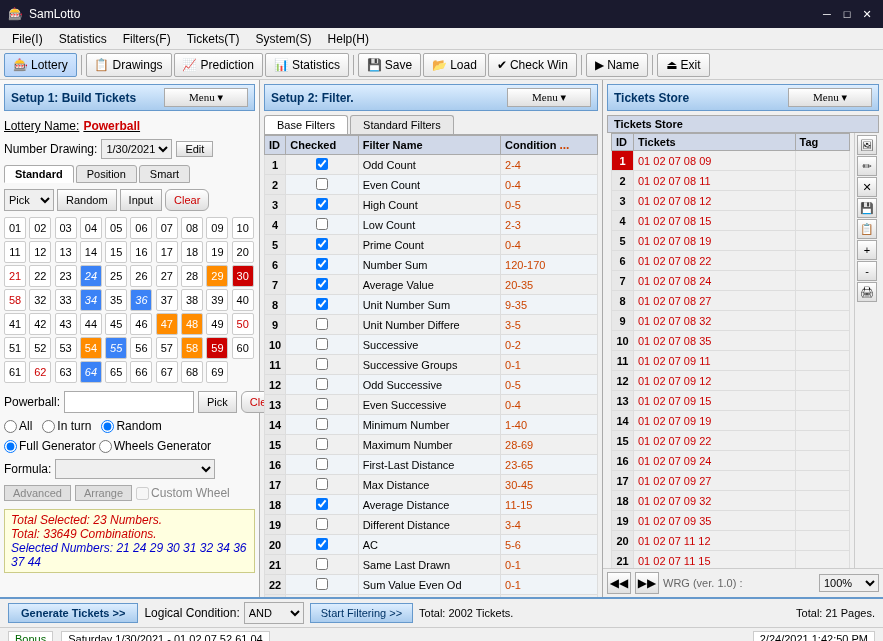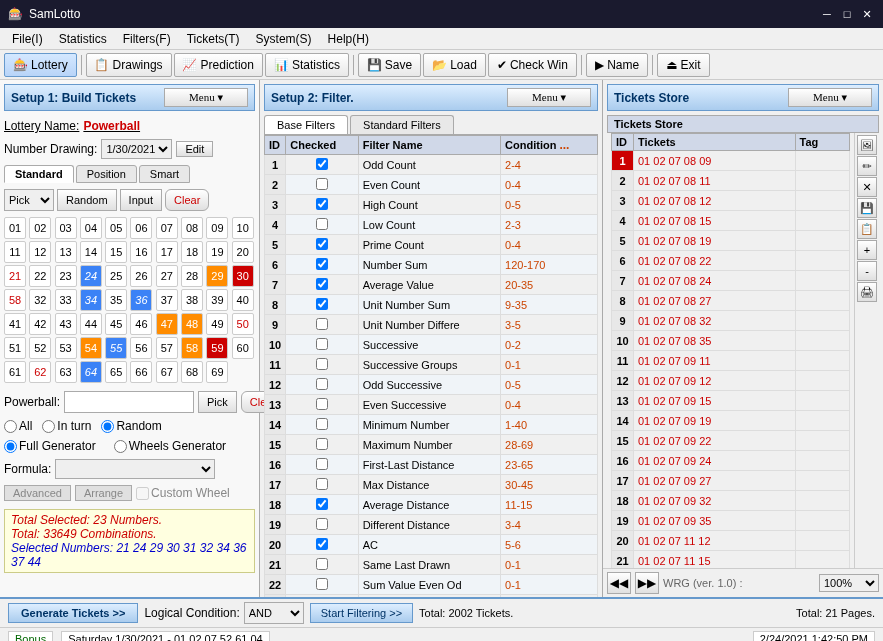--- a/index.html
+++ b/index.html
@@ -147,21 +147,21 @@
     .num-cell.selected { background: #3b82f6; color: white; font-style: italic; }
     .num-cell.orange-bg { background: #ff8c00; color: white; }
     .num-cell.red-bg { background: #cc0000; color: white; }
 
     .powerball-row { display: flex; align-items: center; gap: 4px; margin: 4px 0; font-size: 12px; }
     .powerball-row input { width: 130px; height: 22px; border: 1px solid #aaa; font-size: 11px; }
 
     .radio-row { display: flex; gap: 10px; margin: 2px 0; font-size: 11px; }
     .radio-row label { display: flex; align-items: center; gap: 2px; cursor: pointer; }
 
-    .generator-row { display: flex; gap: 18px; margin: 4px 0; font-size: 11px; }
+    .generator-row { display: flex; gap: 3px; margin: 4px 0; font-size: 11px; }
     .generator-row label { display: flex; align-items: center; gap: 2px; cursor: pointer; }
 
     .formula-row { display: flex; align-items: center; gap: 4px; margin: 2px 0; font-size: 11px; }
     .formula-row select { width: 160px; height: 20px; font-size: 11px; border: 1px solid #aaa; }
 
     .advanced-row { display: flex; gap: 4px; margin: 4px 0; align-items: center; }
     .btn-gray { background: #e0e0e0; color: #888; border: 1px solid #aaa; padding: 1px 8px; font-size: 11px; cursor: not-allowed; }
     .cb-row { display: flex; align-items: center; gap: 2px; font-size: 11px; color: #888; }
 
     .stats-box {

